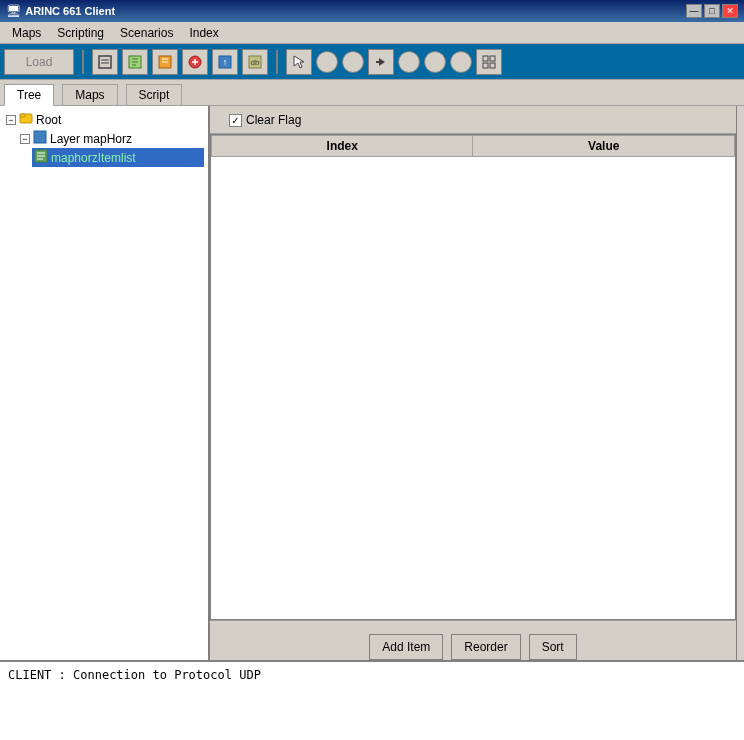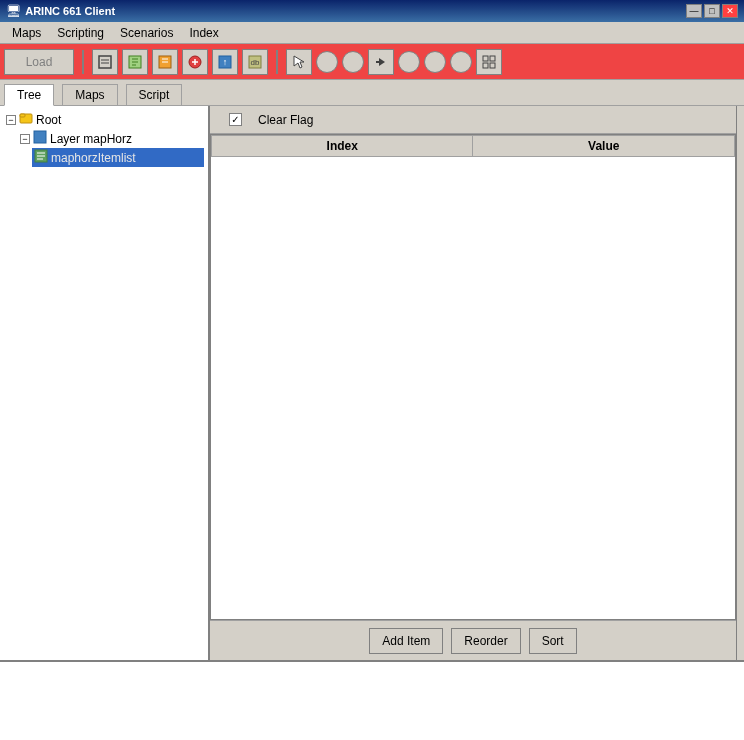--- a/index.html
+++ b/index.html
@@ -61,21 +61,21 @@
       border-bottom: 1px solid #a0a0a0;
     }
     .menu-item {
       padding: 2px 8px;
       cursor: pointer;
       font-size: 12px;
     }
 
     
     #toolbar {
-      background: #ef4444;
+      background: #0369a1;
       height: 36px;
       display: flex;
       align-items: center;
       padding: 2px 4px;
       border-bottom: 1px solid #a0a0a0;
       gap: 4px;
     }
     .toolbar-btn {
       height: 26px;
       padding: 2px 8px;
@@ -189,21 +189,21 @@
     }
     .tree-item {
       display: flex;
       align-items: center;
       gap: 3px;
       padding: 1px 2px;
       cursor: pointer;
     }
     .tree-item.selected {
       background: #316ac5;
-      color: #e5e5e5;
+      color: #86efac;
     }
     .expand-icon {
       width: 10px;
       height: 10px;
       border: 1px solid #808080;
       display: inline-flex;
       align-items: center;
       justify-content: center;
       font-size: 9px;
       background: white;
@@ -237,22 +237,22 @@
     #clear-flag-area {
       height: 28px;
       background: #d4d0c8;
       display: flex;
       align-items: center;
       padding: 4px 8px;
       border-bottom: 1px solid #a0a0a0;
     }
     .checkbox-label {
       display: flex;
-      align-items: flex-start;
-      gap: 16px;
+      align-items: flex-end;
+      gap: 4px;
       font-size: 12px;
       padding-left: 11px;
     }
     .checkbox {
       width: 13px;
       height: 13px;
       border: 1px solid #808080;
       background: white;
       display: flex;
       align-items: center;
@@ -281,21 +281,21 @@
       border: 1px solid #a0a0a0;
       padding: 3px 8px;
       text-align: center;
       font-weight: bold;
       font-size: 12px;
     }
 
     #button-area {
       height: 40px;
       display: flex;
-      align-items: center;
+      align-items: flex-end;
       justify-content: center;
       gap: 8px;
       background: #d4d0c8;
       border-top: 1px solid #a0a0a0;
     }
     .action-btn {
       height: 26px;
       padding: 2px 12px;
       background: #d4d0c8;
       border: 1px solid #808080;
@@ -490,13 +490,14 @@
         <button class="action-btn">Reorder</button>
         <button class="action-btn">Sort</button>
       </div>
     </div>
 
     <div id="right-scroll"></div>
   </div>
 </div>
 
 <div id="log-area">
+  <div>CLIENT : Connection to Protocol UDP</div>
 </div>
 
 </body></html>

